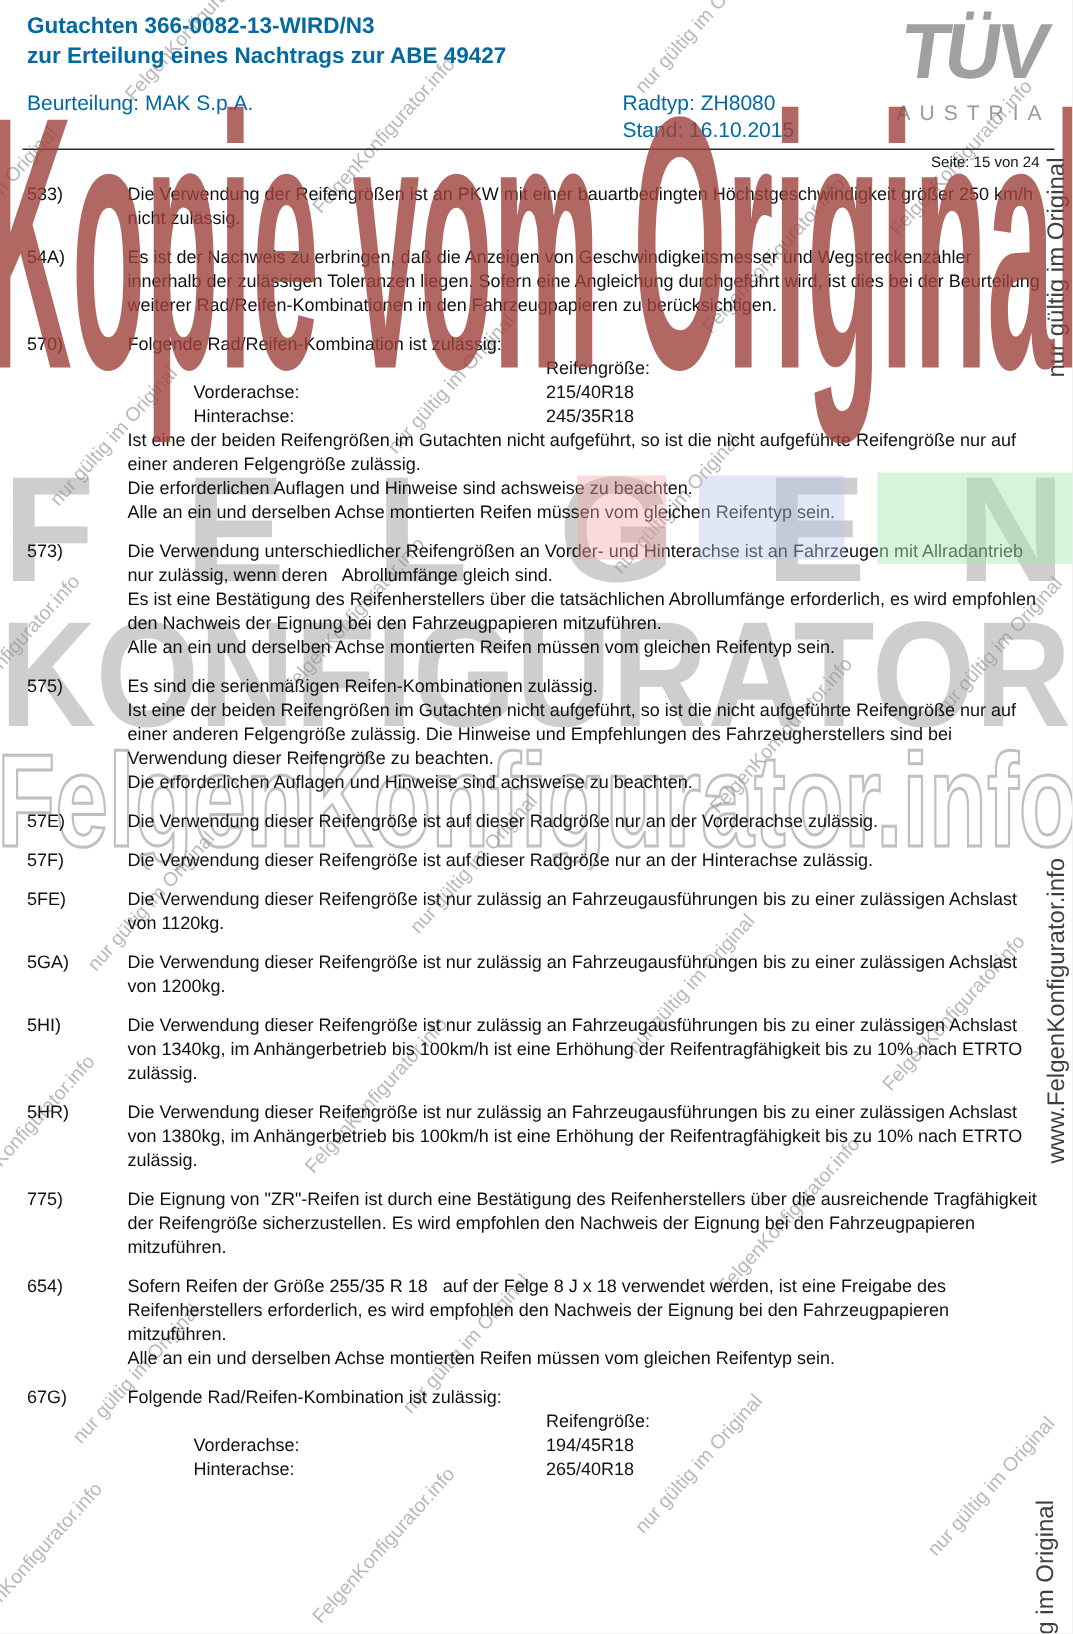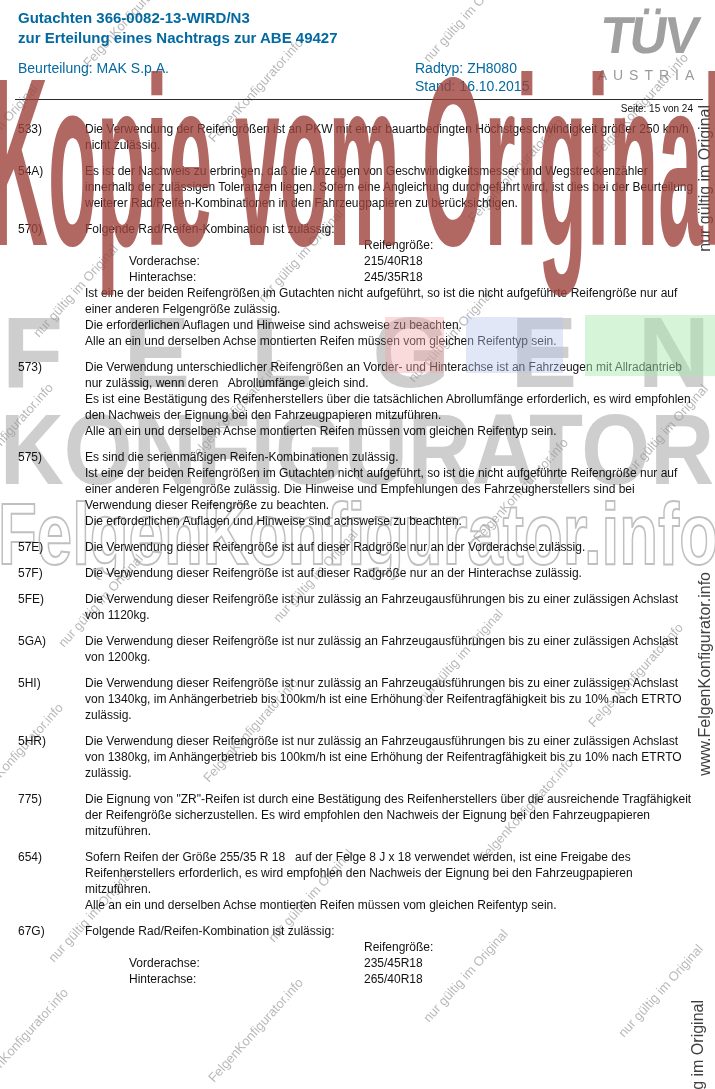--- a/index.html
+++ b/index.html
@@ -217,21 +217,21 @@
       <div class="item">
         <div class="label">67G)</div>
         <div class="body">
           <div class="para">Folgende Rad/Reifen-Kombination ist zulässig:</div>
           <div class="trow">
             <span class="tk"></span>
             <span class="tv">Reifengröße:</span>
           </div>
           <div class="trow">
             <span class="tk">Vorderachse:</span>
-            <span class="tv">235/45R18</span>
+            <span class="tv">194/45R18</span>
           </div>
           <div class="trow">
             <span class="tk">Hinterachse:</span>
             <span class="tv">265/40R18</span>
           </div>
         </div>
       </div>
     </div>
 
   <div class="hl hl-pink"></div>

